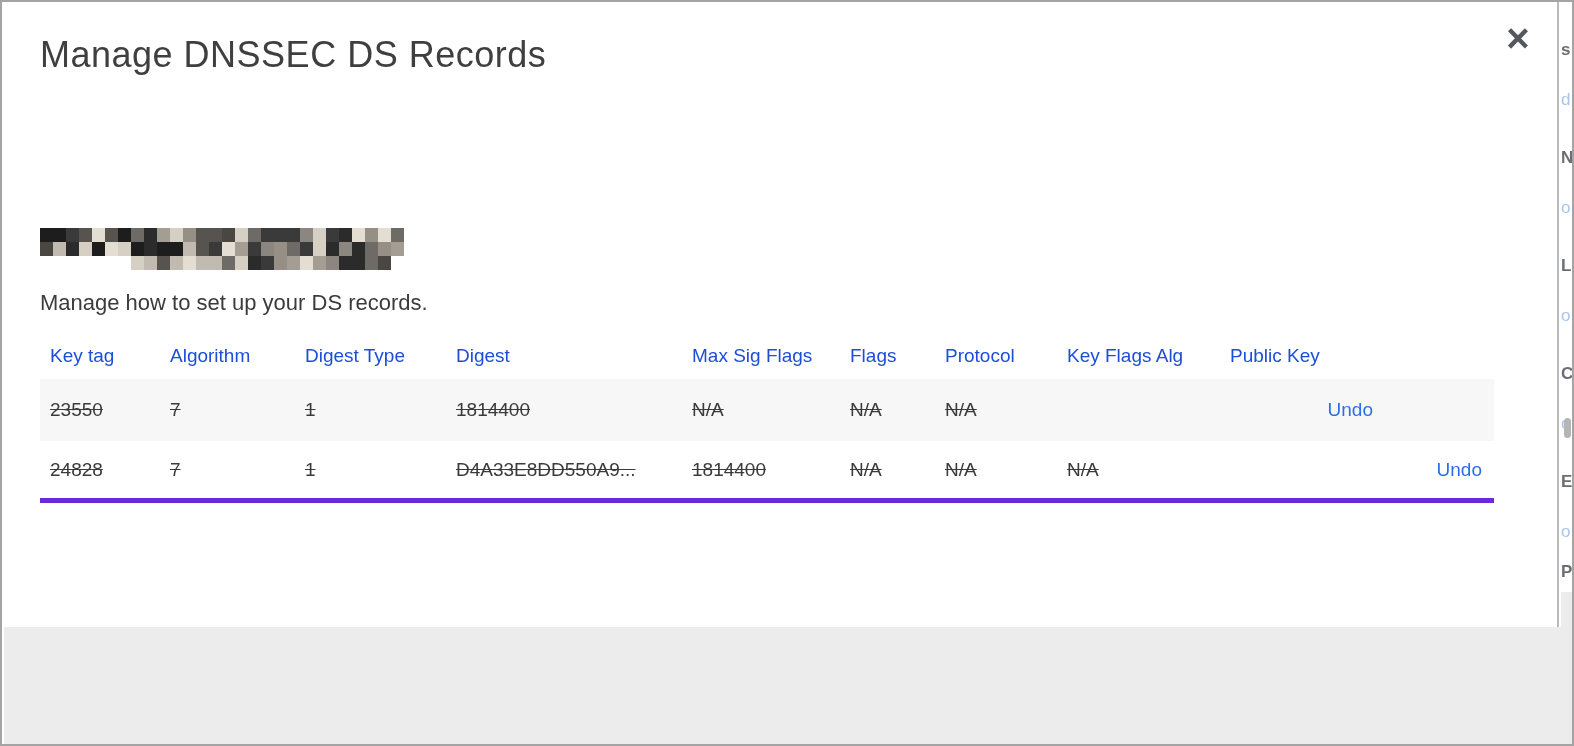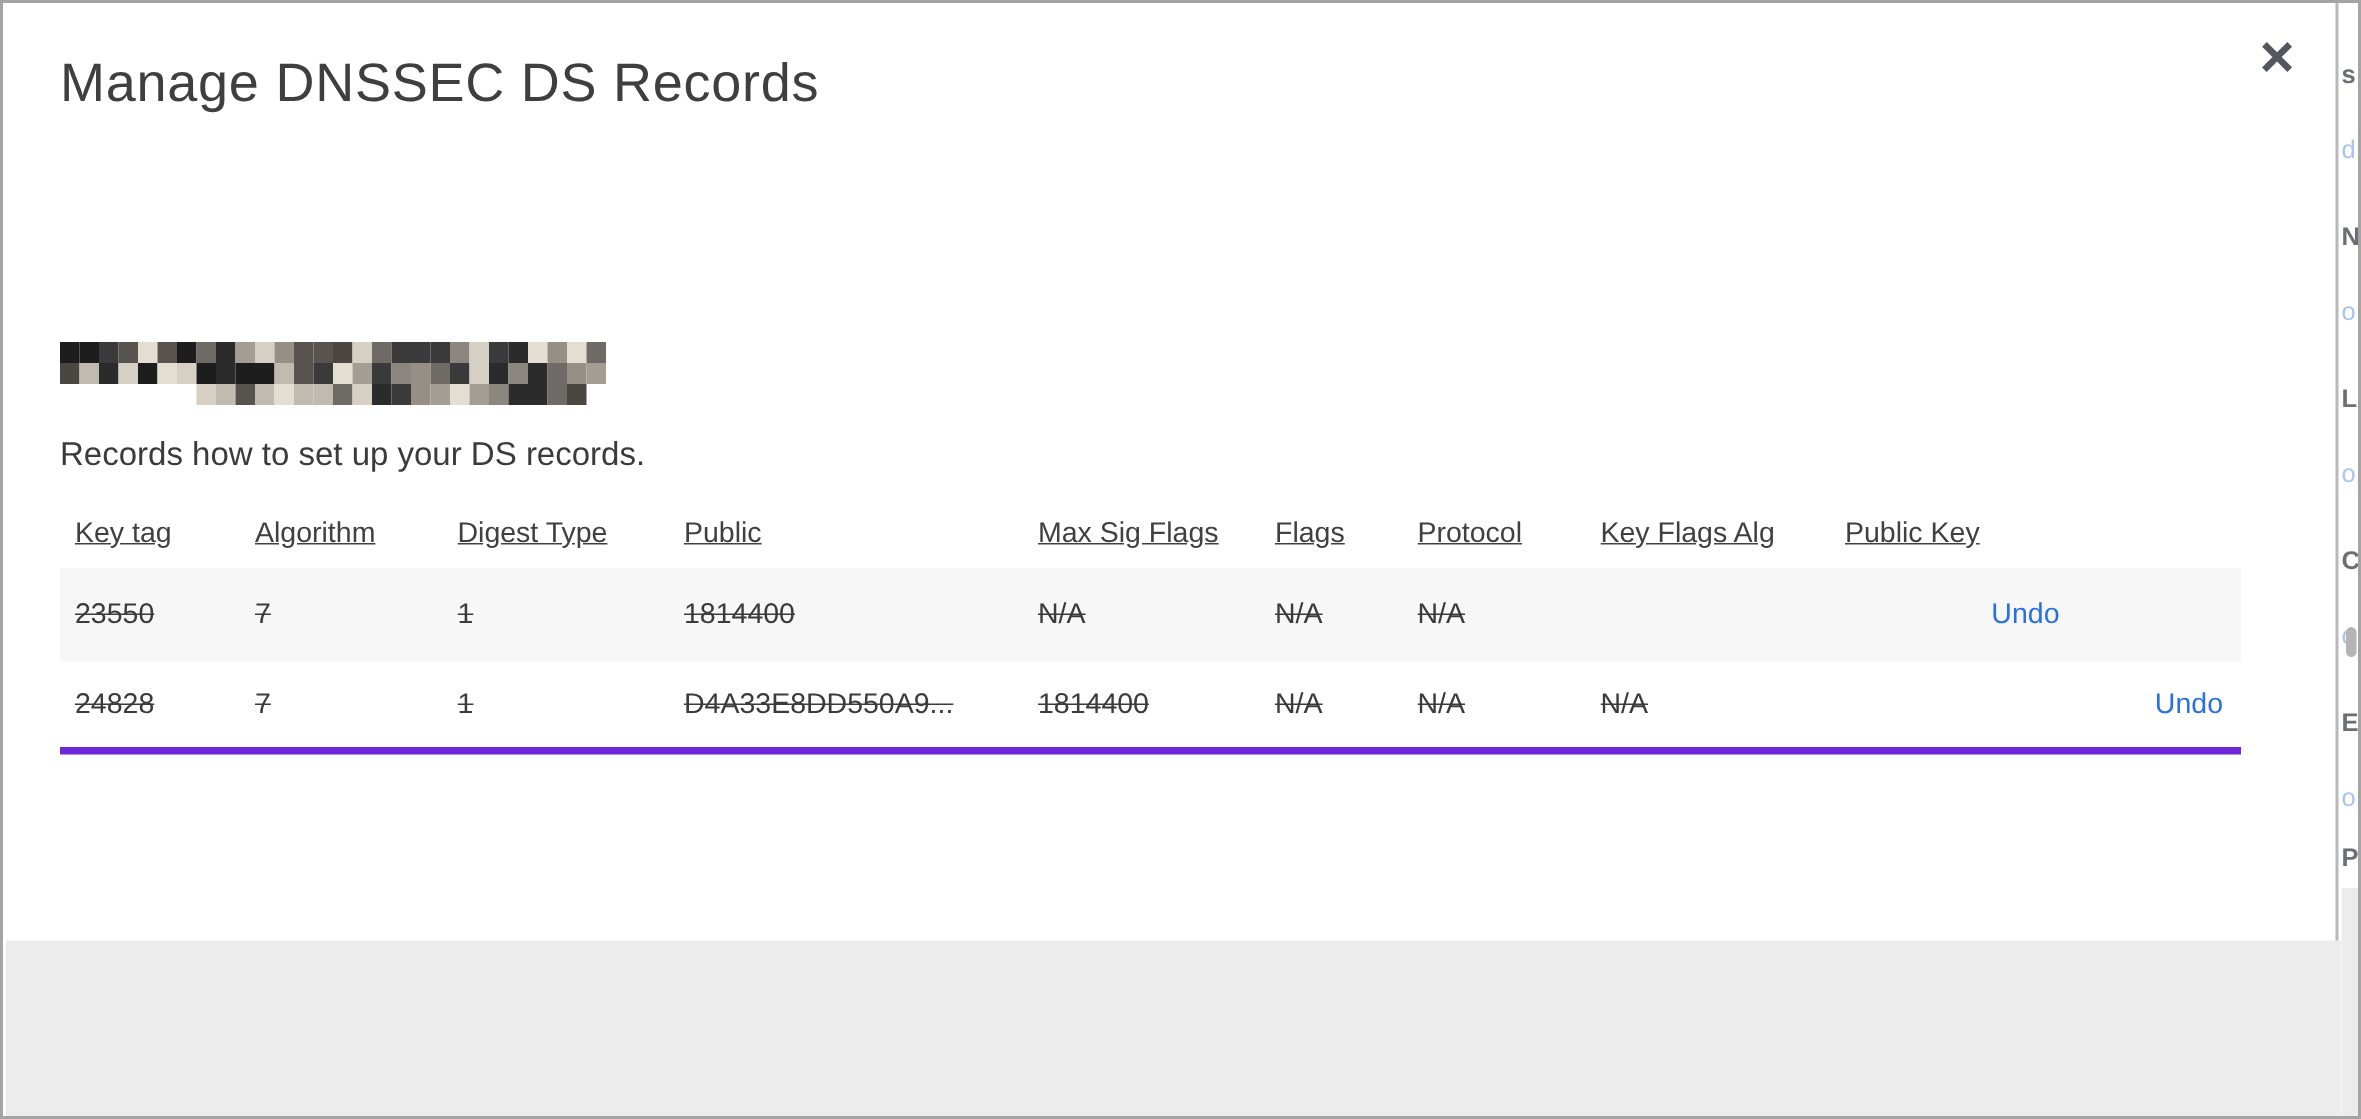--- a/index.html
+++ b/index.html
@@ -69,21 +69,21 @@
     position: absolute;
     left: 38px; top: 331px;
     width: 1454px;
     font-size: 19px;
   }
   .t-row {
     display: grid;
     grid-template-columns: 130px 135px 151px 236px 158px 95px 122px 163px 155px 109px;
     align-items: center;
   }
-  .t-head { height: 46px; color: #404040; text-decoration: underline; }
+  .t-head { height: 46px; color: #1d4ed8; }
   .t-head .cell { font-weight: 400; }
   .t-body-row { height: 62px; }
   .t-body-row.alt { background: #f7f7f7; }
   .t-body-row:first-of-type { border-top: 1px solid #dcdcdc; }
   .t-body-row:last-of-type { border-bottom: 5px solid #6d28d9; }
   .cell { padding-left: 0; white-space: nowrap; overflow: hidden; }
   .cell:first-child { padding-left: 10px; }
   .cell.struck { text-decoration: line-through; color: #3b3b3b; }
   .cell.action { text-align: right; padding-right: 12px; }
   .undo-link { color: #2b6fe4; text-decoration: none; cursor: pointer; }
@@ -224,28 +224,28 @@
         <div class="px" style="left: 247px; top: 28px; background: rgb(163, 157, 148);"></div>
         <div class="px" style="left: 260px; top: 28px; background: rgb(227, 221, 210);"></div>
         <div class="px" style="left: 273px; top: 28px; background: rgb(163, 157, 148);"></div>
         <div class="px" style="left: 286px; top: 28px; background: rgb(139, 134, 127);"></div>
         <div class="px" style="left: 299px; top: 28px; background: rgb(43, 43, 43);"></div>
         <div class="px" style="left: 312px; top: 28px; background: rgb(43, 43, 43);"></div>
         <div class="px" style="left: 325px; top: 28px; background: rgb(110, 106, 102);"></div>
         <div class="px" style="left: 338px; top: 28px; background: rgb(74, 71, 67);"></div>
       </div>
 
-    <div class="instruction">Records how to set up your DS records.</div>
+    <div class="instruction">Manage how to set up your DS records.</div>
 
     <div class="ds-table">
       <div class="t-row t-head">
         <div class="cell">Key tag</div>
         <div class="cell">Algorithm</div>
         <div class="cell">Digest Type</div>
-        <div class="cell">Public</div>
+        <div class="cell">Digest</div>
         <div class="cell">Max Sig Flags</div>
         <div class="cell">Flags</div>
         <div class="cell">Protocol</div>
         <div class="cell">Key Flags Alg</div>
         <div class="cell">Public Key</div>
         <div class="cell"></div>
       </div>
 
       <div class="t-row t-body-row alt">
         <div class="cell struck">23550</div>

